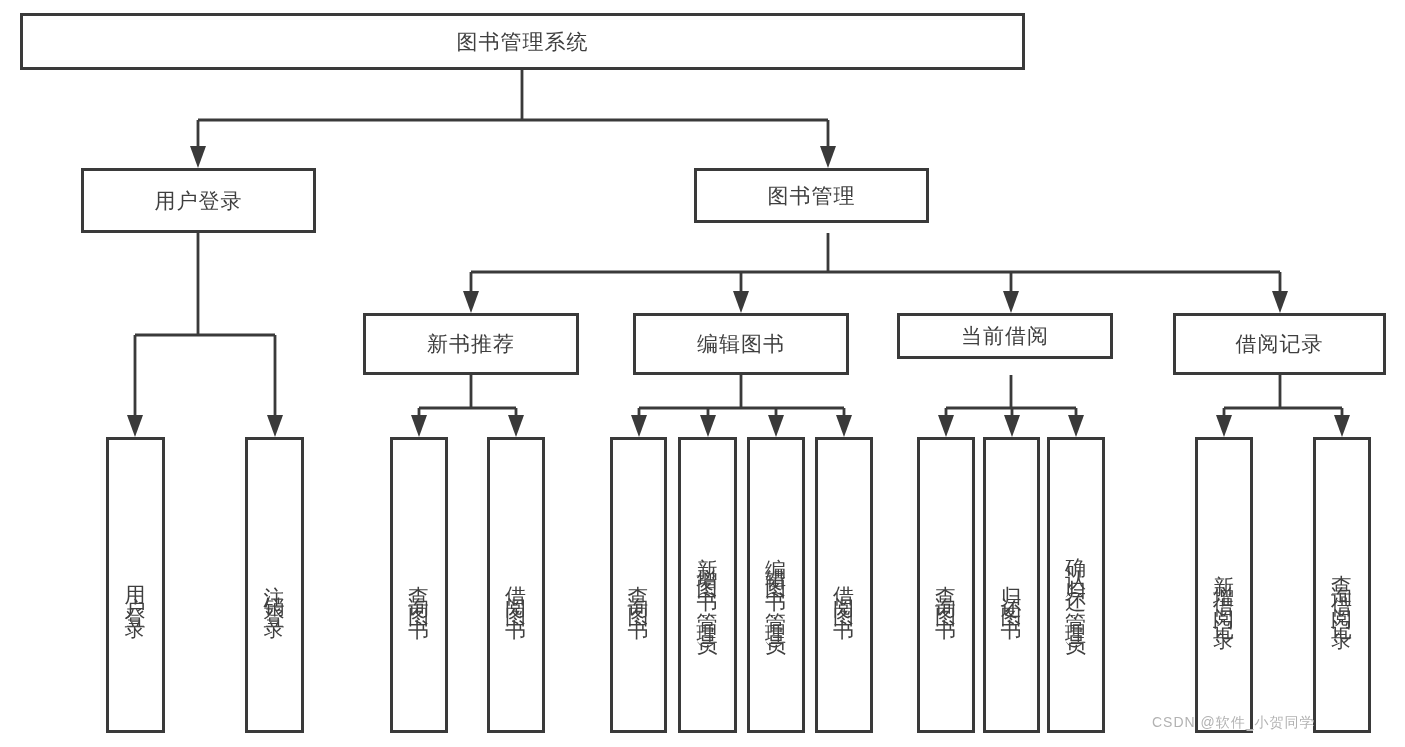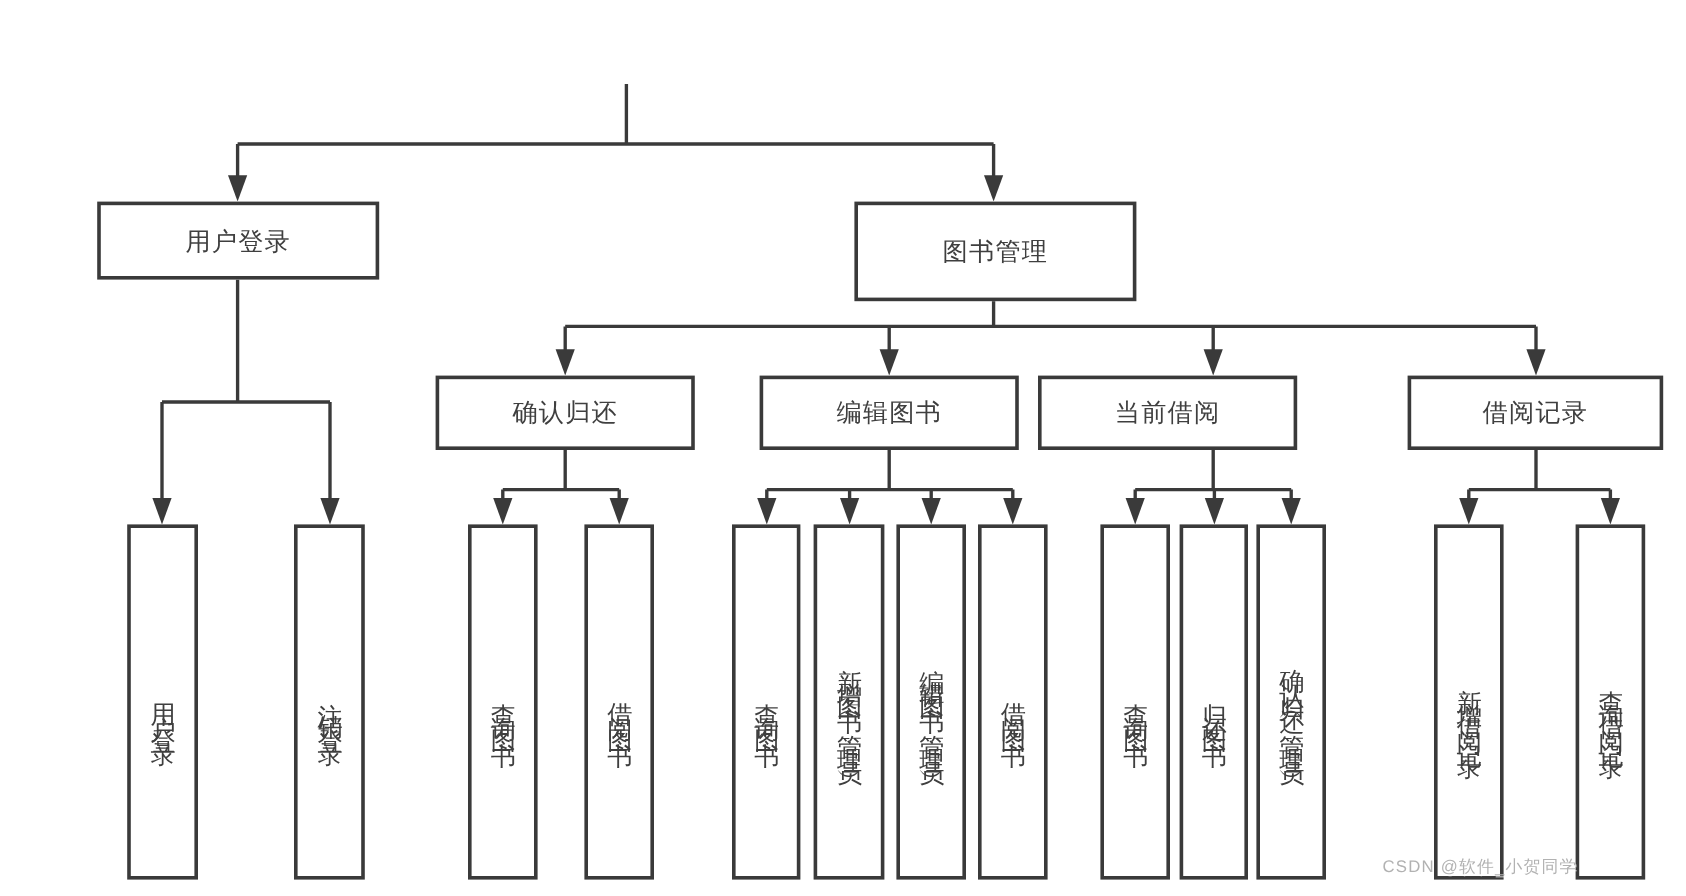--- a/index.html
+++ b/index.html
@@ -89,35 +89,38 @@
       <polygon points="768,415 784,415 776,437"></polygon>
       <polygon points="836,415 852,415 844,437"></polygon>
       <polygon points="938,415 954,415 946,437"></polygon>
       <polygon points="1004,415 1020,415 1012,437"></polygon>
       <polygon points="1068,415 1084,415 1076,437"></polygon>
       <polygon points="1216,415 1232,415 1224,437"></polygon>
       <polygon points="1334,415 1350,415 1342,437"></polygon>
     </g>
   </svg>
 
+  <div class="node h" style="left:20px; top:13px; width:1005px; height:57px;">
+    <span>图书管理系统</span>
+  </div>
 
   <div class="node h" style="left:81px; top:168px; width:235px; height:65px;">
     <span>用户登录</span>
   </div>
-  <div class="node h" style="left:712px; top:168px; width:235px; height:83px;">
+  <div class="node h" style="left:694px; top:168px; width:235px; height:55px;">
     <span>图书管理</span>
   </div>
 
   <div class="node h" style="left:363px; top:313px; width:216px; height:62px;">
-    <span>确认归还</span>
+    <span>新书推荐</span>
   </div>
   <div class="node h" style="left:633px; top:313px; width:216px; height:62px;">
     <span>编辑图书</span>
   </div>
-  <div class="node h" style="left:865px; top:313px; width:216px; height:62px;">
+  <div class="node h" style="left:897px; top:313px; width:216px; height:46px;">
     <span>当前借阅</span>
   </div>
   <div class="node h" style="left:1173px; top:313px; width:213px; height:62px;text-align:center;">
     <span>借阅记录</span>
   </div>
 
   <div class="node v" style="left:106px; top:437px; width:59px; height:296px;">
     <span>用户登录</span>
   </div>
   <div class="node v" style="left:245px; top:437px; width:59px; height:296px;">

